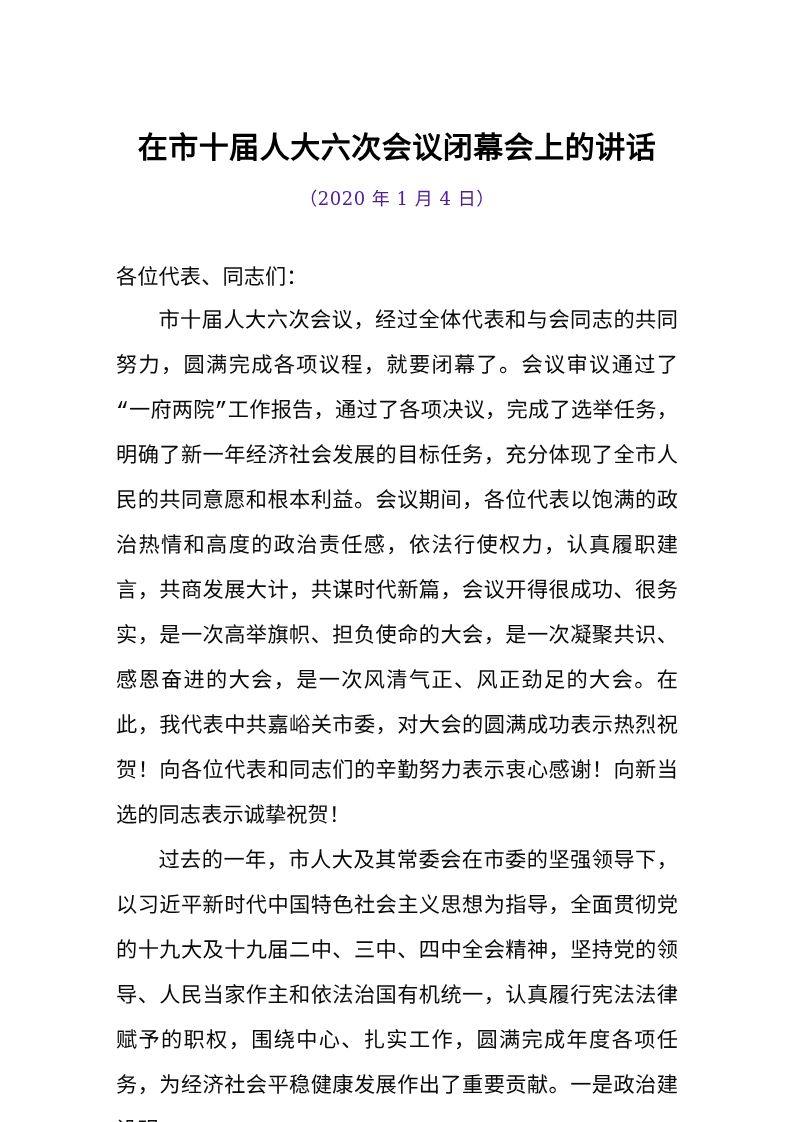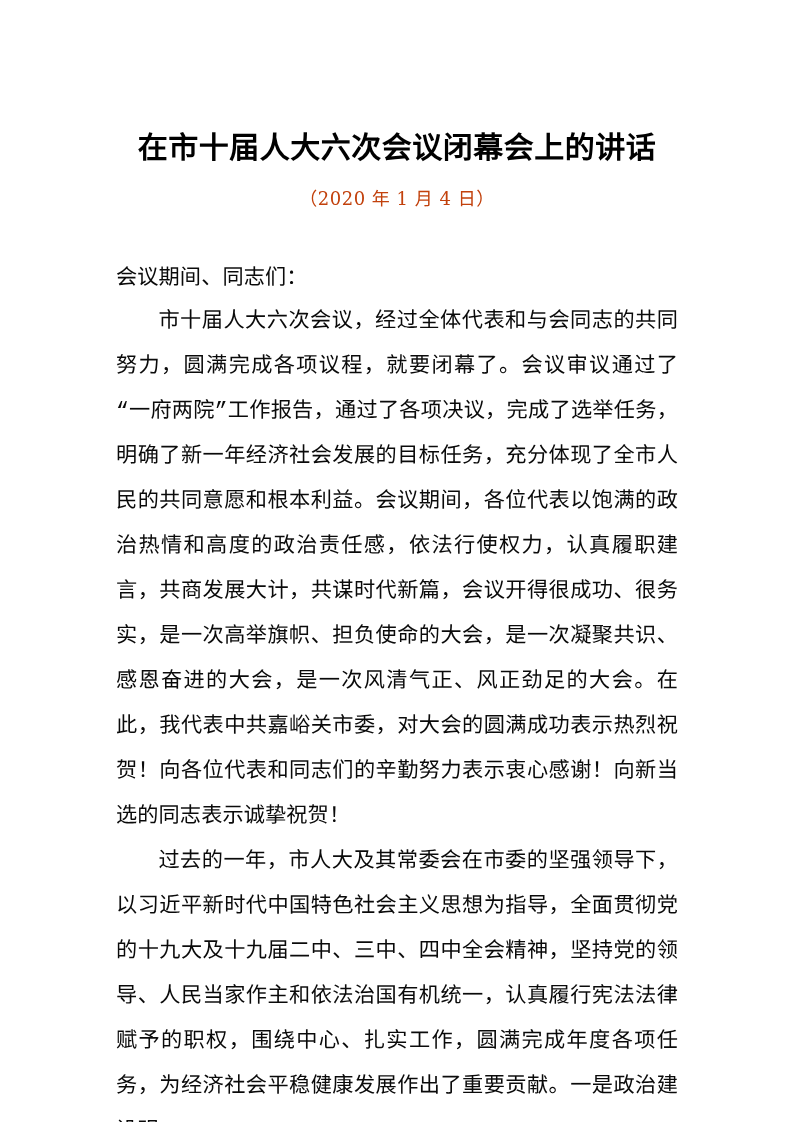--- a/index.html
+++ b/index.html
@@ -51,21 +51,21 @@
     color: #000000;
     margin: 18px 0 0 0;
     letter-spacing: 1px;
   }
 
   .doc-date {
     font-family: "DejaVu Serif", "Liberation Serif", serif;
     font-size: 18px;
     font-weight: 400;
     line-height: 26px;
-    color: #c2410c;
+    color: #4c1d95;
     margin: 18px 0 4px 0;
     letter-spacing: 0.5px;
   }
 
   
   .content {
     margin-top: 42px;
   }
 
   .para {
@@ -94,19 +94,19 @@
 
 <div class="page">
   <div class="doc-body">
 
     <div class="title-block">
       <h1 class="doc-title">在市十届人大六次会议闭幕会上的讲话</h1>
       <div class="doc-date">（2020 年 1 月 4 日）</div>
     </div>
 
     <div class="content">
-      <p class="para">会议期间、同志们：</p>
+      <p class="para">各位代表、同志们：</p>
       <p class="para indent">市十届人大六次会议，经过全体代表和与会同志的共同努力，圆满完成各项议程，就要闭幕了。会议审议通过了“一府两院”工作报告，通过了各项决议，完成了选举任务，明确了新一年经济社会发展的目标任务，充分体现了全市人民的共同意愿和根本利益。会议期间，各位代表以饱满的政治热情和高度的政治责任感，依法行使权力，认真履职建言，共商发展大计，共谋时代新篇，会议开得很成功、很务实，是一次高举旗帜、担负使命的大会，是一次凝聚共识、感恩奋进的大会，是一次风清气正、风正劲足的大会。在此，我代表中共嘉峪关市委，对大会的圆满成功表示热烈祝贺！向各位代表和同志们的辛勤努力表示衷心感谢！向新当选的同志表示诚挚祝贺！</p>
       <p class="para indent">过去的一年，市人大及其常委会在市委的坚强领导下，以习近平新时代中国特色社会主义思想为指导，全面贯彻党的十九大及十九届二中、三中、四中全会精神，坚持党的领导、人民当家作主和依法治国有机统一，认真履行宪法法律赋予的职权，围绕中心、扎实工作，圆满完成年度各项任务，为经济社会平稳健康发展作出了重要贡献。一是政治建设明</p>
     </div>
 
   </div>
 </div>
 
 </body></html>

